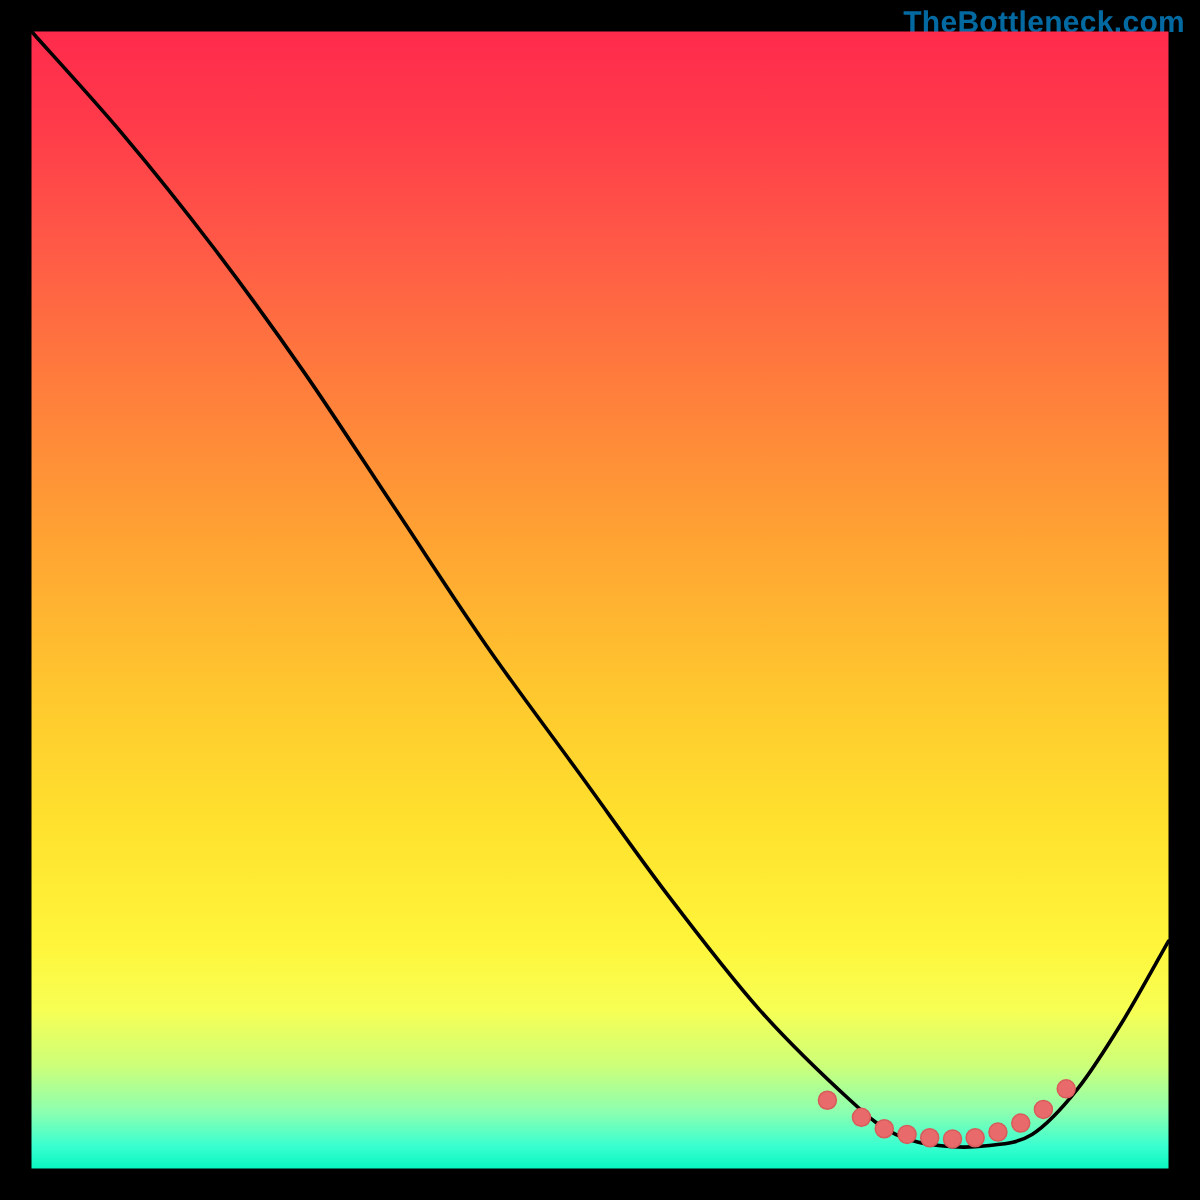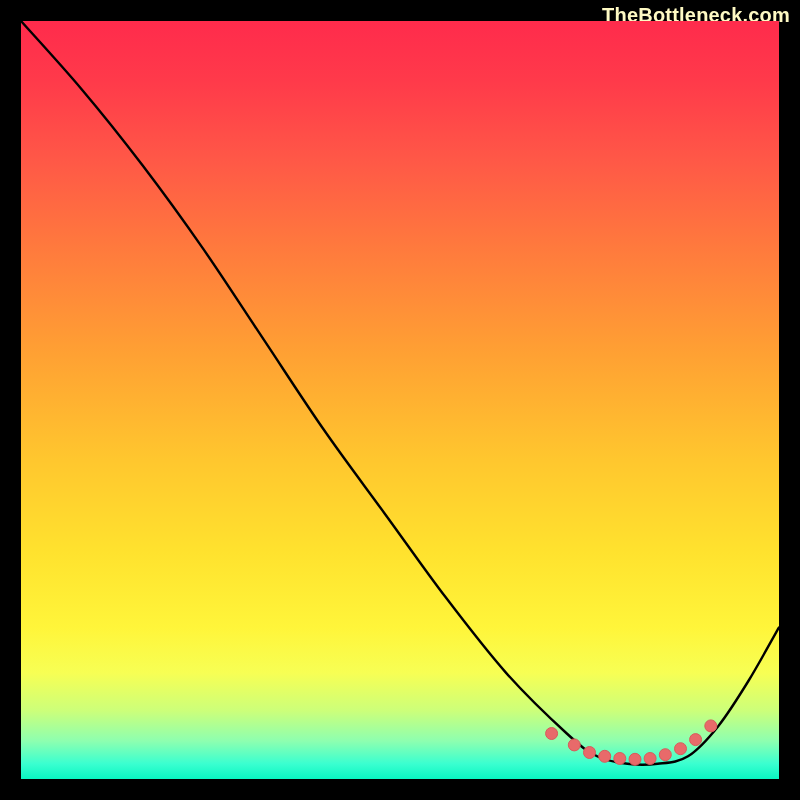--- a/index.html
+++ b/index.html
@@ -37,21 +37,21 @@
       #ccff7a 91%,
       #8dffb0 95%,
       #3affd0 98%,
       #09f6c2 100%
     );
   }
   .watermark {
     position: absolute;
     top: 4px;
     right: 10px;
-    color: #fef9c3;
+    color: #0369a1;
     font-size: 20px;
     font-weight: 600;
     letter-spacing: 0.2px;
     user-select: none;
     text-align: right;
   }
   svg.curve {
     position: absolute;
     left: 0;
     top: 0;

